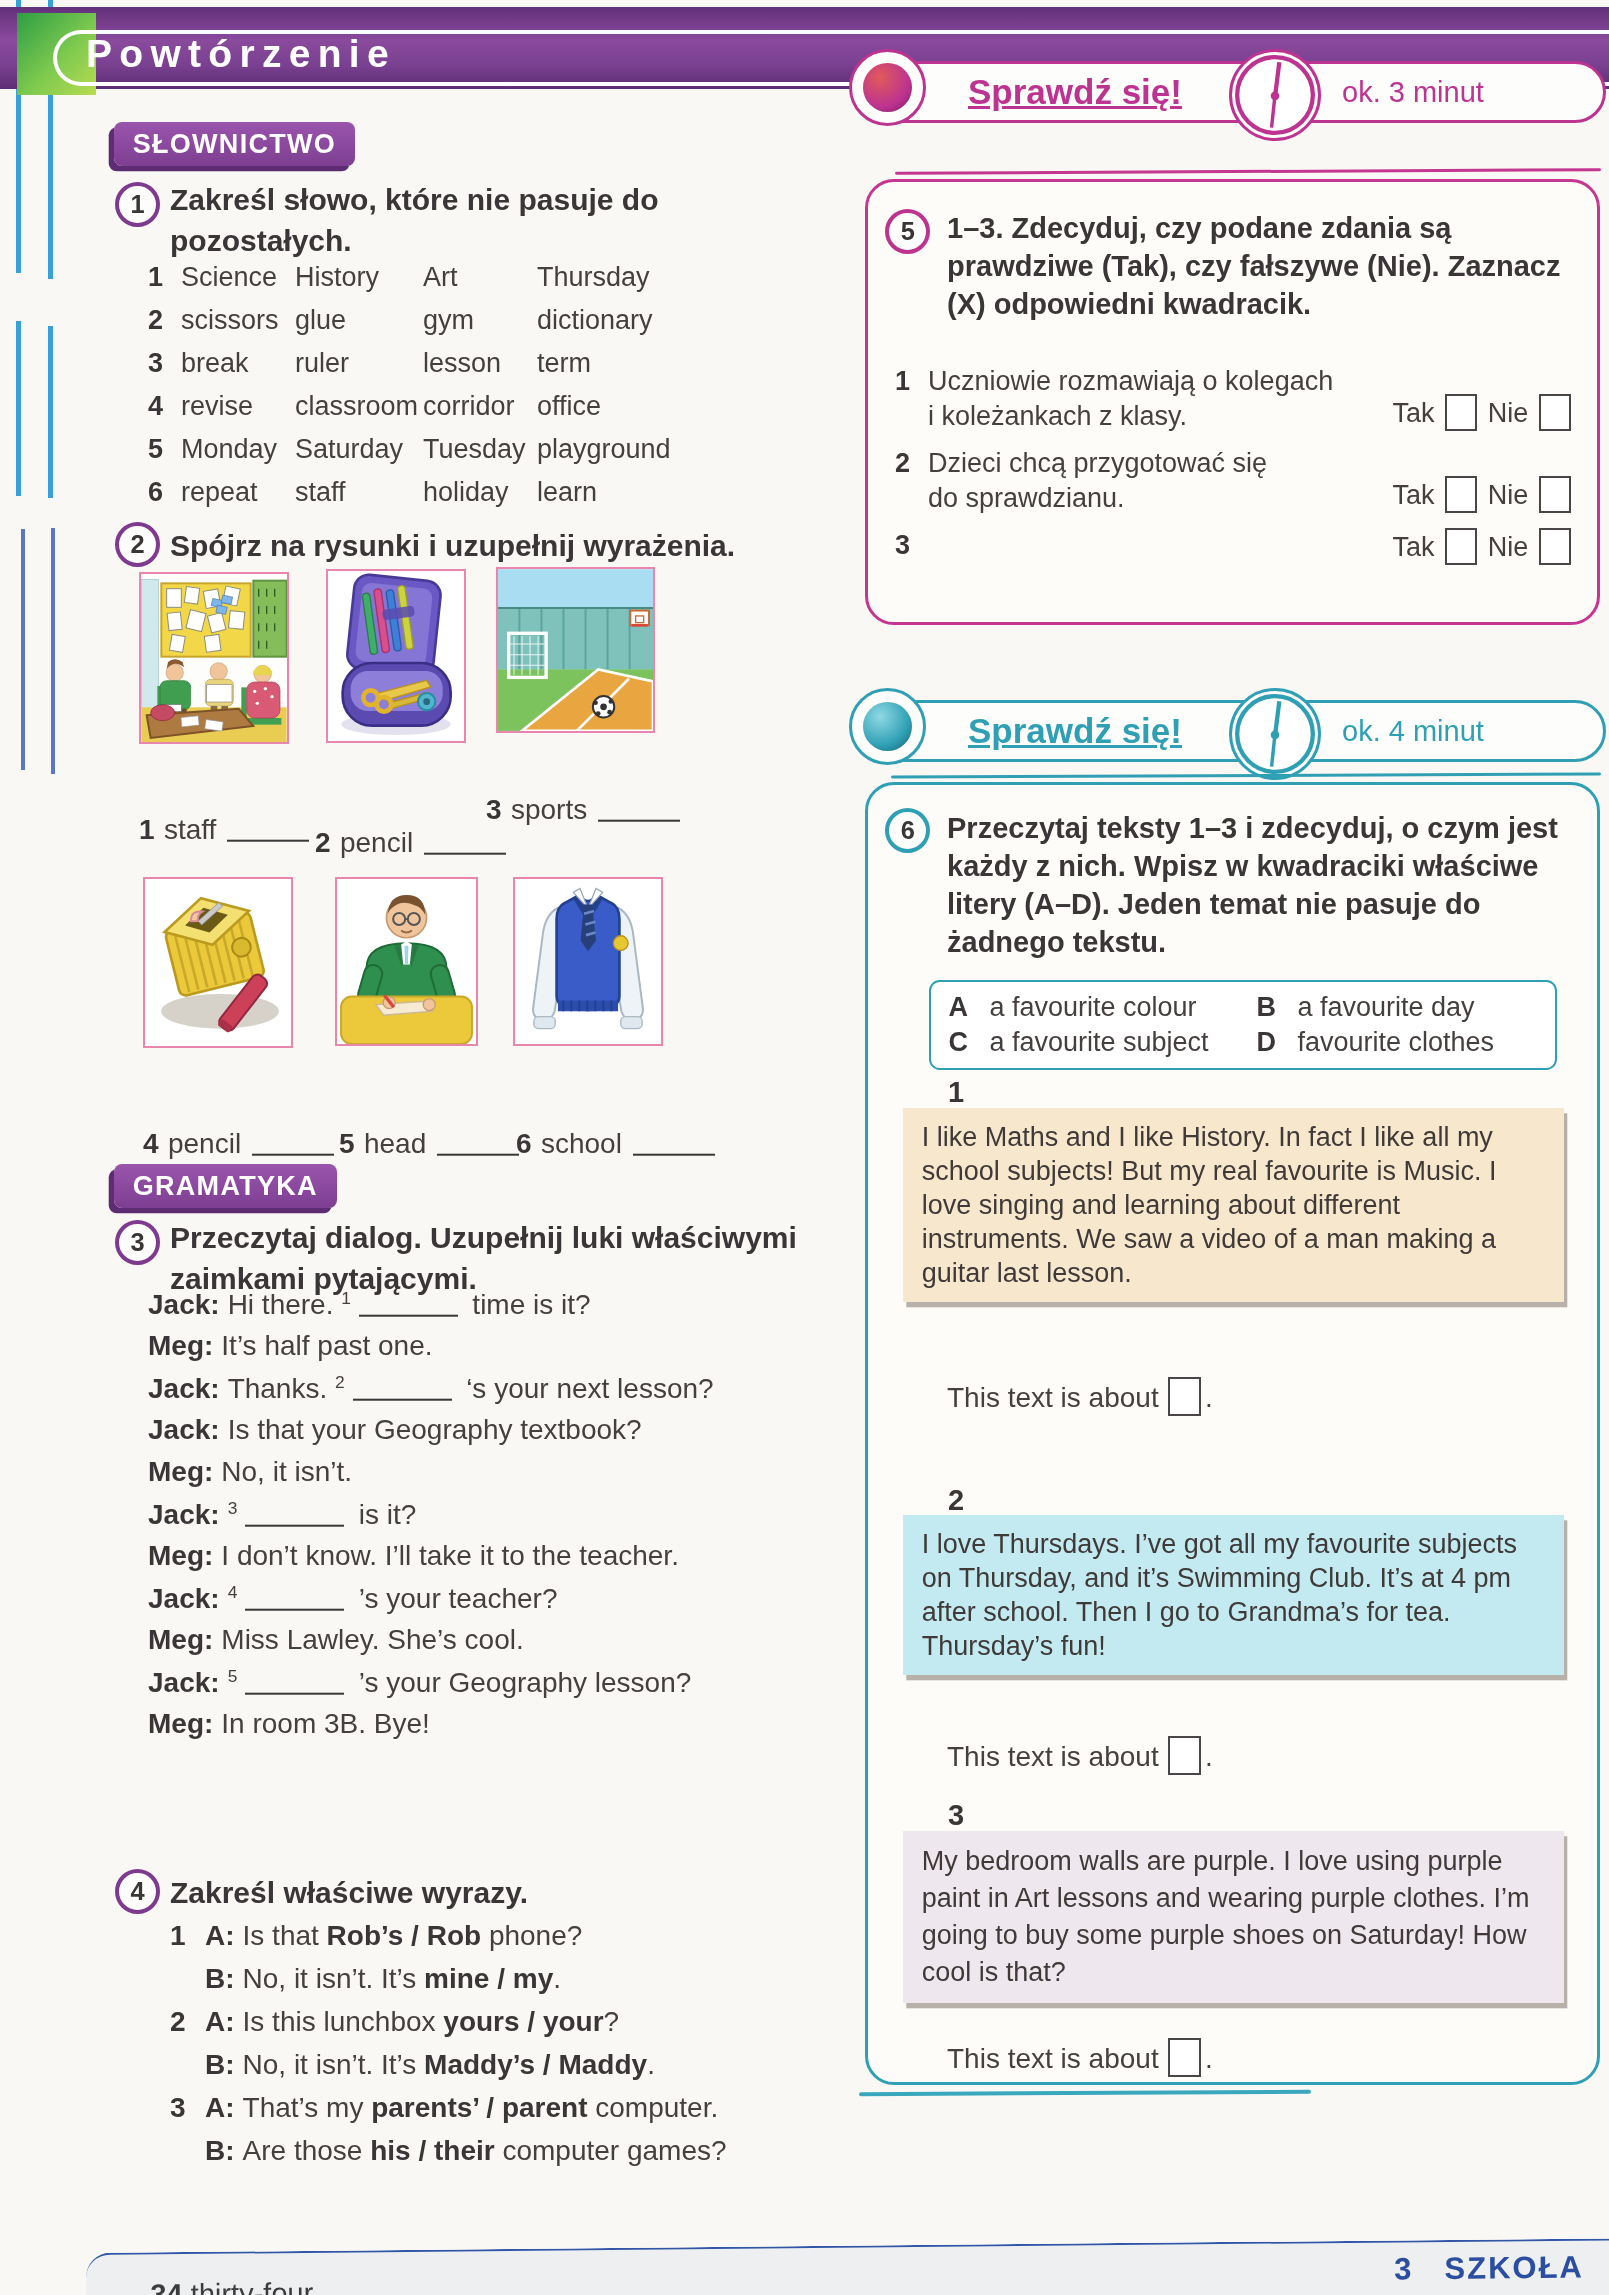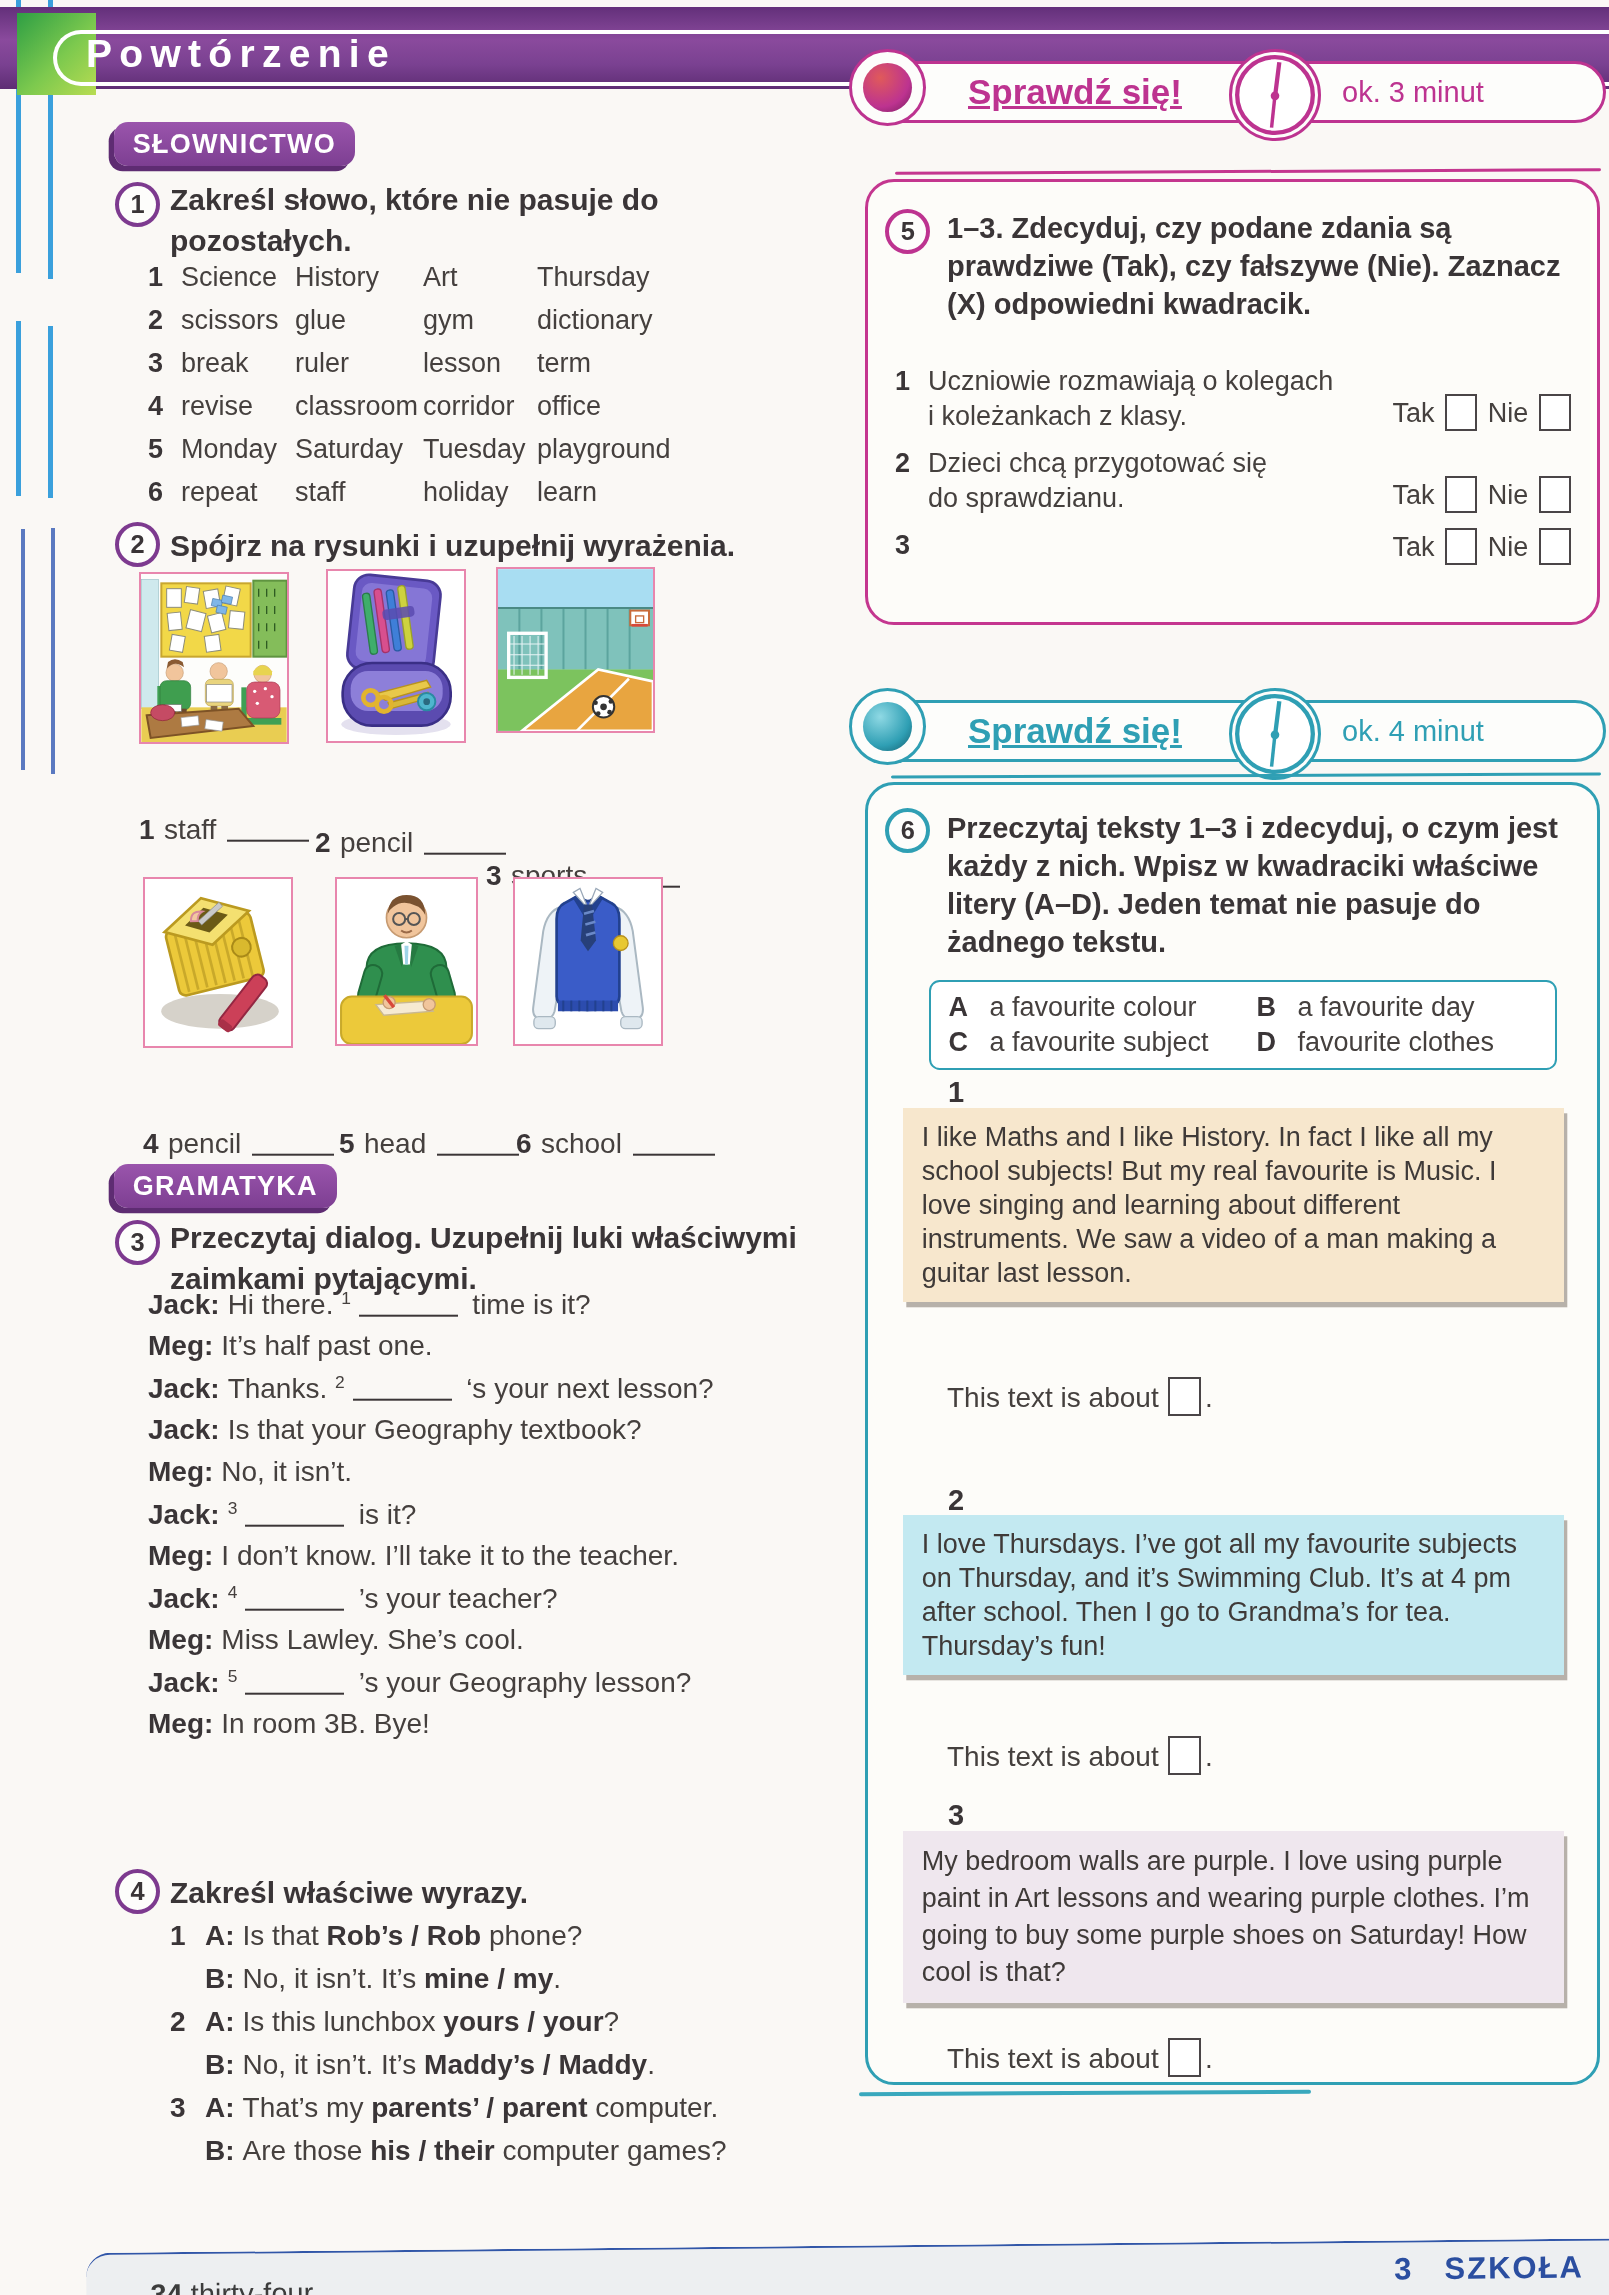--- a/index.html
+++ b/index.html
@@ -15,21 +15,21 @@
     background:linear-gradient(180deg,#63307a,#8a4a9d 40%,#7a4191 70%,#5e2d74);}
   .banner-green{position:absolute; top:6.7px; left:17.4px; width:79px; height:82px;
     background:linear-gradient(135deg,#2e9e44,#7cc94e 55%,#b8dc52);}
   .banner-pill{position:absolute; top:23px; left:53px; right:-20px; height:48px;
     border:4px solid #fff; border-right:none; border-radius:39px 0 0 39px;}
   .banner-title{position:absolute; top:20px; left:86px; font-size:39px; font-weight:bold;
     color:#fff; letter-spacing:7.3px; line-height:53px;}
   
   .pbadge{position:absolute; background:linear-gradient(180deg,#9a55ac,#7d3f92);
     color:#fff; font-weight:bold; font-size:27px; letter-spacing:1.3px;
-    padding:6.7px 18.7px; border-radius:14px; box-shadow:-5.3px 5.3px 0 #5e2c72;}
+    padding:6.7px 18.7px; border-radius:8px; box-shadow:-5.3px 5.3px 0 #5e2c72;}
   
   .ncirc{position:absolute; width:37px; height:37px; border-radius:50%;
     border:4px solid #7d3a8f; background:#fdfdfb; display:flex; align-items:center;
     justify-content:center; font-size:25.4px; font-weight:bold; color:#3a3537;}
   .ncirc.magenta{border-color:#bd3390;}
   .ncirc.teal{border-color:#2f9fb4;}
   
   .ex-title{position:absolute; font-size:30px; font-weight:bold; color:#3a3537; line-height:41px;}
   .wgrid{position:absolute; width:675px;}
   .wrow{display:grid; grid-template-columns:33px 114px 128px 114px auto; height:43px;
@@ -319,21 +319,21 @@
       <line x1="200" y1="84" x2="224" y2="84" stroke="#d8483a" stroke-width="4"></line>
     </svg>
   </div>
 
   <div class="img-label" style="left:139px;top:814px;">
     <span class="wnum">1</span><span>staff</span><span class="blank short"></span>
   </div>
   <div class="img-label" style="left:315px;top:827px;">
     <span class="wnum">2</span><span>pencil</span><span class="blank short"></span>
   </div>
-  <div class="img-label" style="left:486px;top:860px;">
+  <div class="img-label" style="left:486px;top:794px;">
     <span class="wnum">3</span><span>sports</span><span class="blank short"></span>
   </div>
 
   <div class="frame" style="left:143px;top:877px;width:146px;height:167px;">
     <svg viewBox="0 0 218 250">
       <rect width="218" height="250" fill="#fff"></rect>
       <ellipse cx="112" cy="198" rx="88" ry="26" fill="#d6d2ca"></ellipse>
       <g transform="rotate(-14 105 115)">
         <rect x="40" y="62" width="130" height="100" rx="10" fill="#ecc93a" stroke="#bb9a20" stroke-width="4"></rect>
         <g stroke="#c9a92a" stroke-width="4">

